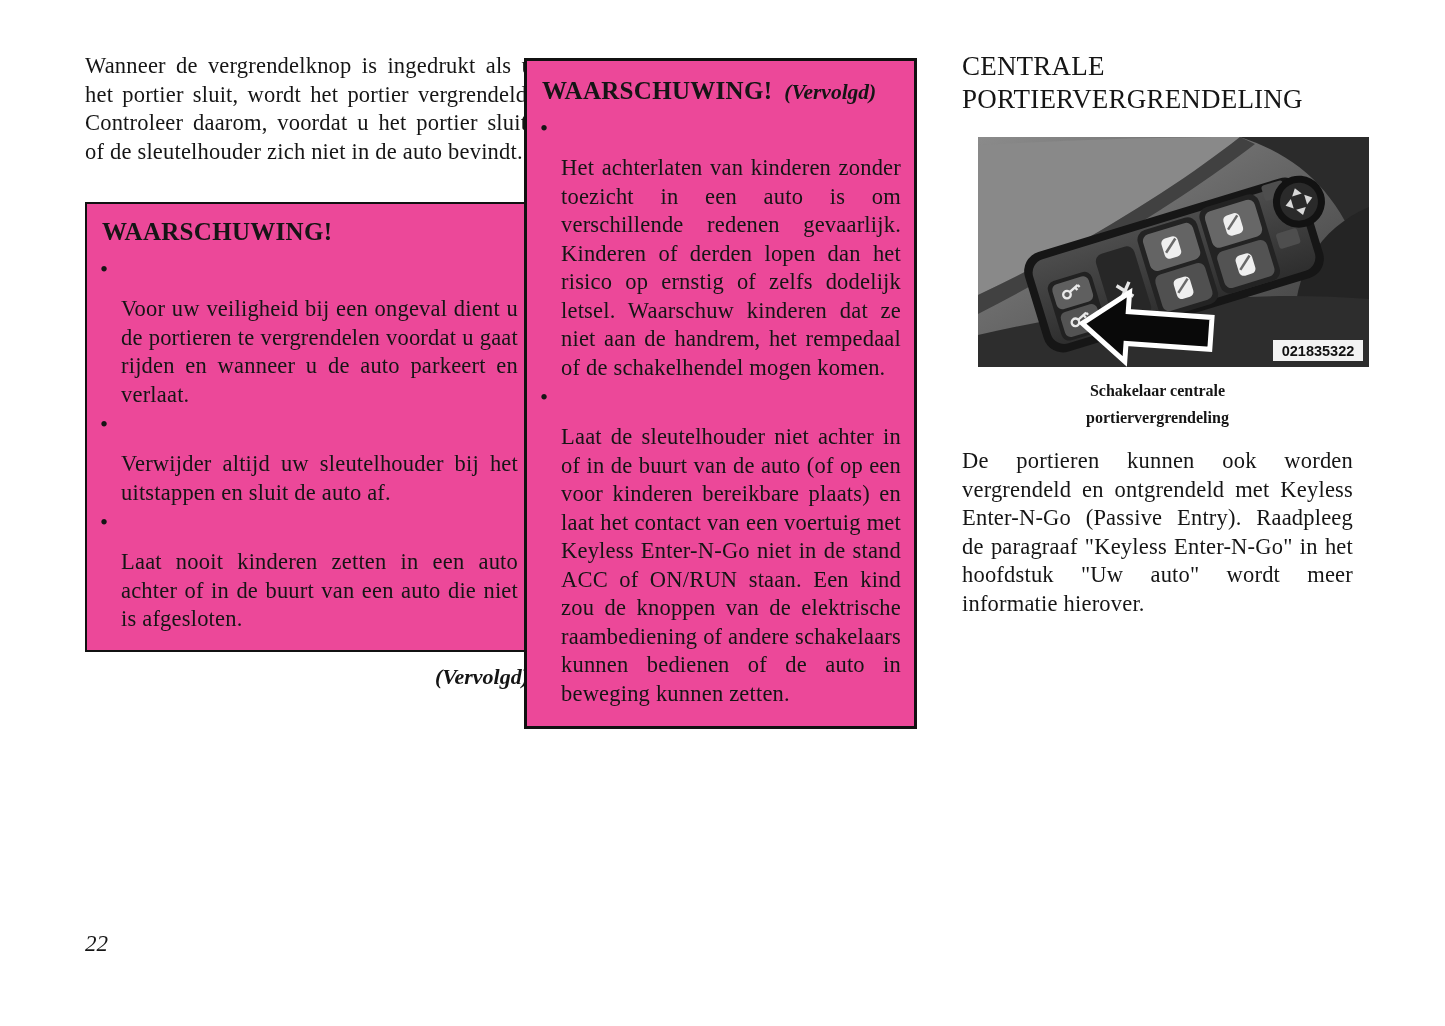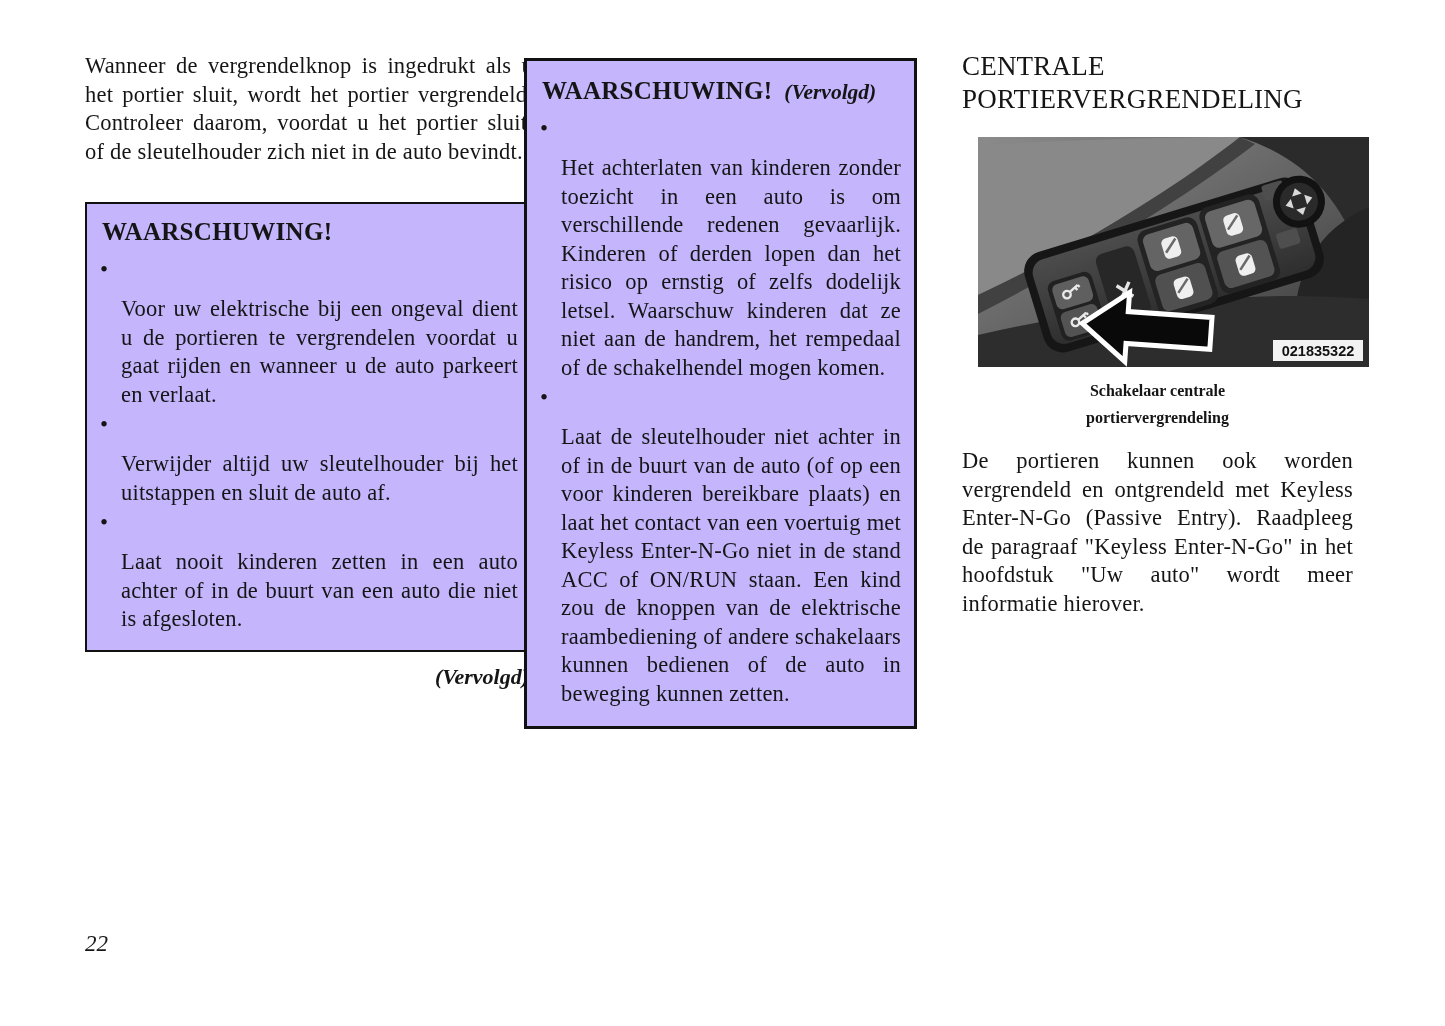--- a/index.html
+++ b/index.html
@@ -20,21 +20,21 @@
     font-size: 22.5px;
     line-height: 28.5px;
     text-align: justify;
     letter-spacing: 0.2px;
     margin-top: 39px;
   }
   .warning-box {
     border: 2.5px solid #111;
     padding: 12px 13px 16px 13px;
     margin-top: 36px;
-    background: #c4b5fd;
+    background: #ec4899;
   }
   .warning-box.thick { border-width: 3.5px; margin-top: 0; padding: 14px 13px 18px 13px; }
   .warning-title-row { display: flex; align-items: baseline; gap: 12px; margin: 2px 0 10px 2px; }
   .warning-title {
     font-weight: bold;
     font-size: 25px;
     letter-spacing: 0.3px;
   }
   .continued-inline {
     font-weight: bold;
@@ -87,21 +87,21 @@
 
 <div class="col col1">
   <p class="body-text" style="margin:0">Wanneer de vergrendelknop is ingedrukt als u het portier sluit, wordt het portier vergrendeld. Controleer daarom, voordat u het portier sluit, of de sleutelhouder zich niet in de auto bevindt.</p>
 
   <div class="warning-box">
     <div class="warning-title-row">
       <span class="warning-title">WAARSCHUWING!</span>
     </div>
     <div class="bullet">
       <span class="dot">•</span>
-      <span class="btxt body-text">Voor uw elektrische bij een ongeval dient u de portieren te vergrendelen voordat u gaat rijden en wanneer u de auto parkeert en verlaat.</span>
+      <span class="btxt body-text">Voor uw veiligheid bij een ongeval dient u de portieren te vergrendelen voordat u gaat rijden en wanneer u de auto parkeert en verlaat.</span>
     </div>
     <div class="bullet">
       <span class="dot">•</span>
       <span class="btxt body-text">Verwijder altijd uw sleutelhouder bij het uitstappen en sluit de auto af.</span>
     </div>
     <div class="bullet">
       <span class="dot">•</span>
       <span class="btxt body-text">Laat nooit kinderen zetten in een auto achter of in de buurt van een auto die niet is afgesloten.</span>
     </div>
   </div>

